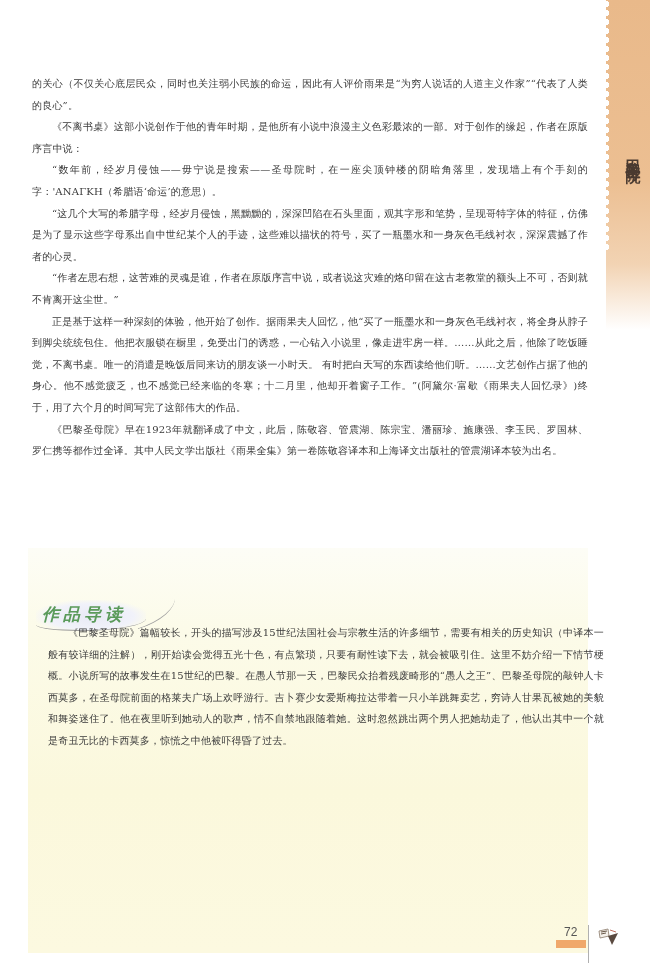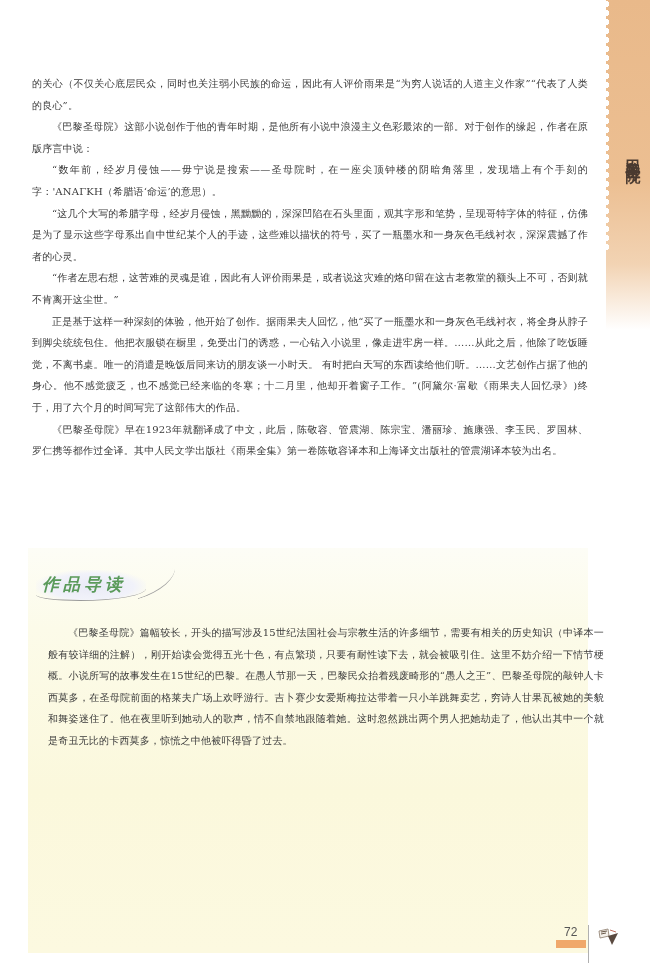--- a/index.html
+++ b/index.html
@@ -29,21 +29,21 @@
     p {
       margin: 0; font-size: 10px; line-height: 21.6px; text-align: justify;
       text-indent: 2em; letter-spacing: 0.2px;
     }
     p.noindent { text-indent: 0; }
     .guide-section {
       position: absolute; left: 28px; top: 548px; width: 560px; height: 405px;
       background: linear-gradient(to bottom, #fdfdf6 0%, #fcfbe9 20%, #fbf8dc 60%, #fcf9e0 100%);
     }
     .guide-header {
-      position: absolute; left: 36px; top: 570px; width: 110px; height: 32px;
+      position: absolute; left: 36px; top: 600px; width: 110px; height: 32px;
     }
     .guide-header-bg {
       position: absolute; left: 0; top: 0; width: 110px; height: 30px;
       background: radial-gradient(ellipse at 50% 55%, #e9eaf6 0%, #f1f2fa 55%, rgba(255,255,255,0) 75%);
       border-bottom: 1.5px solid #9a9a9a; border-radius: 0 0 60% 40% / 0 0 40% 20%;
     }
     .guide-header-swoosh {
       position: absolute; left: 98px; top: 4px; width: 44px; height: 18px;
       border-bottom: 1.2px solid #a0a0a0; border-radius: 0 0 100% 0;
       transform: rotate(-18deg);
@@ -75,24 +75,24 @@
   </style>
 </head>
 <body>
 
 <div class="side-tab">
   <div class="side-tab-label">巴黎圣母院</div>
 </div>
 
 <div class="content">
   <p class="noindent">的关心（不仅关心底层民众，同时也关注弱小民族的命运，因此有人评价雨果是“为穷人说话的人道主义作家”“代表了人类的良心”。</p>
-  <p>《巴黎圣母院》这部小说创作于他的青年时期，是他所有小说中浪漫主义色彩最浓的一部。对于创作的缘起，作者在原版序言中说：</p>
+  <p>《不离书桌》这部小说创作于他的青年时期，是他所有小说中浪漫主义色彩最浓的一部。对于创作的缘起，作者在原版序言中说：</p>
   <p>“数年前，经岁月侵蚀——毋宁说是搜索——圣母院时，在一座尖顶钟楼的阴暗角落里，发现墙上有个手刻的字：'ΑΝΑΓΚΗ（希腊语‘命运’的意思）。</p>
   <p>“这几个大写的希腊字母，经岁月侵蚀，黑黝黝的，深深凹陷在石头里面，观其字形和笔势，呈现哥特字体的特征，仿佛是为了显示这些字母系出自中世纪某个人的手迹，这些难以描状的符号，买了一瓶墨水和一身灰色毛线衬衣，深深震撼了作者的心灵。</p>
-  <p>“作者左思右想，这苦难的灵魂是谁，因此有人评价雨果是，或者说这灾难的烙印留在这古老教堂的额头上不可，否则就不肯离开这尘世。”</p>
+  <p>“作者左思右想，这苦难的灵魂是谁，作者在原版序言中说，或者说这灾难的烙印留在这古老教堂的额头上不可，否则就不肯离开这尘世。”</p>
   <p>正是基于这样一种深刻的体验，他开始了创作。据雨果夫人回忆，他“买了一瓶墨水和一身灰色毛线衬衣，将全身从脖子到脚尖统统包住。他把衣服锁在橱里，免受出门的诱惑，一心钻入小说里，像走进牢房一样。……从此之后，他除了吃饭睡觉，不离书桌。唯一的消遣是晚饭后同来访的朋友谈一小时天。 有时把白天写的东西读给他们听。……文艺创作占据了他的身心。他不感觉疲乏，也不感觉已经来临的冬寒；十二月里，他却开着窗子工作。”(阿黛尔·富歇《雨果夫人回忆录》)终于，用了六个月的时间写完了这部伟大的作品。</p>
   <p>《巴黎圣母院》早在1923年就翻译成了中文，此后，陈敬容、管震湖、陈宗宝、潘丽珍、施康强、李玉民、罗国林、罗仁携等都作过全译。其中人民文学出版社《雨果全集》第一卷陈敬容译本和上海译文出版社的管震湖译本较为出名。</p>
 </div>
 
 <div class="guide-section"></div>
 
 <div class="guide-header">
   <div class="guide-header-bg"></div>
   <div class="guide-header-swoosh"></div>
   <div class="guide-title">作品导读</div>

